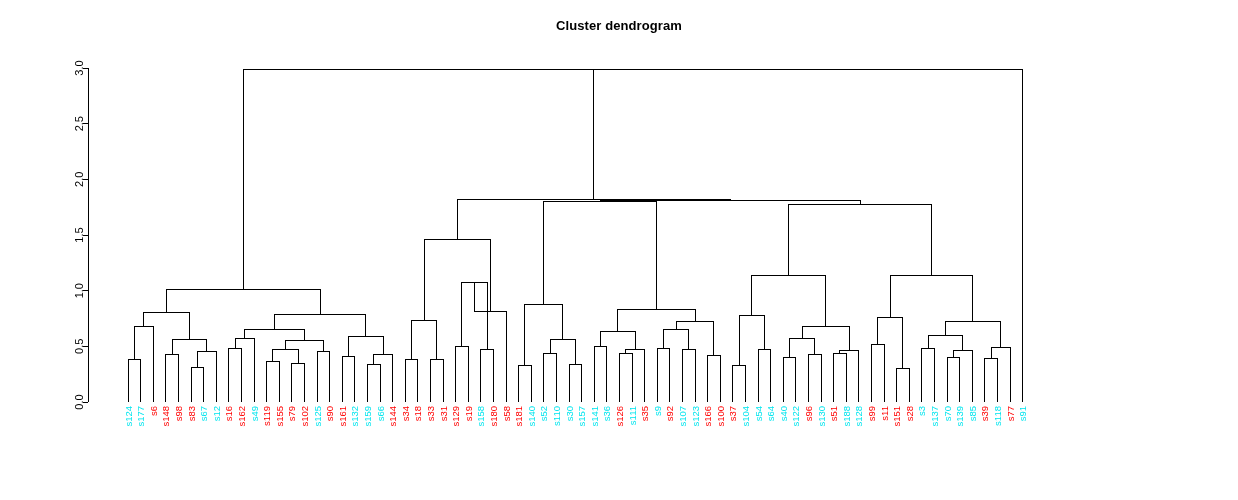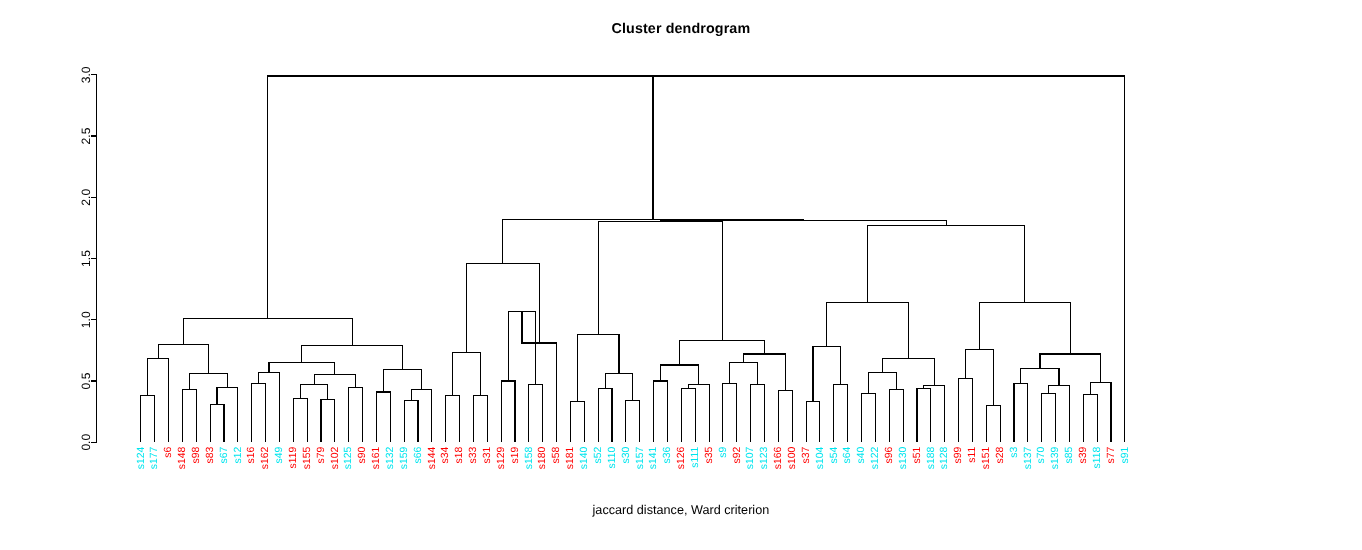--- a/index.html
+++ b/index.html
@@ -229,15 +229,14 @@
       <text x="934.4" y="406" class="leaf-label" fill="#00E5EE" text-anchor="end" dominant-baseline="central" transform="rotate(-90 934.4 406)">s137</text>
       <text x="947" y="406" class="leaf-label" fill="#00E5EE" text-anchor="end" dominant-baseline="central" transform="rotate(-90 947 406)">s70</text>
       <text x="959.6" y="406" class="leaf-label" fill="#00E5EE" text-anchor="end" dominant-baseline="central" transform="rotate(-90 959.6 406)">s139</text>
       <text x="972.1999999999999" y="406" class="leaf-label" fill="#00E5EE" text-anchor="end" dominant-baseline="central" transform="rotate(-90 972.1999999999999 406)">s85</text>
       <text x="984.8" y="406" class="leaf-label" fill="#FF0000" text-anchor="end" dominant-baseline="central" transform="rotate(-90 984.8 406)">s39</text>
       <text x="997.4" y="406" class="leaf-label" fill="#00E5EE" text-anchor="end" dominant-baseline="central" transform="rotate(-90 997.4 406)">s118</text>
       <text x="1010" y="406" class="leaf-label" fill="#FF0000" text-anchor="end" dominant-baseline="central" transform="rotate(-90 1010 406)">s77</text>
       <text x="1022.6" y="406" class="leaf-label" fill="#00E5EE" text-anchor="end" dominant-baseline="central" transform="rotate(-90 1022.6 406)">s91</text>
     </svg>
 
-  <div id="xlab">jaccard distance, Ward criterion</div>
 
 </div>
 
 </body></html>

